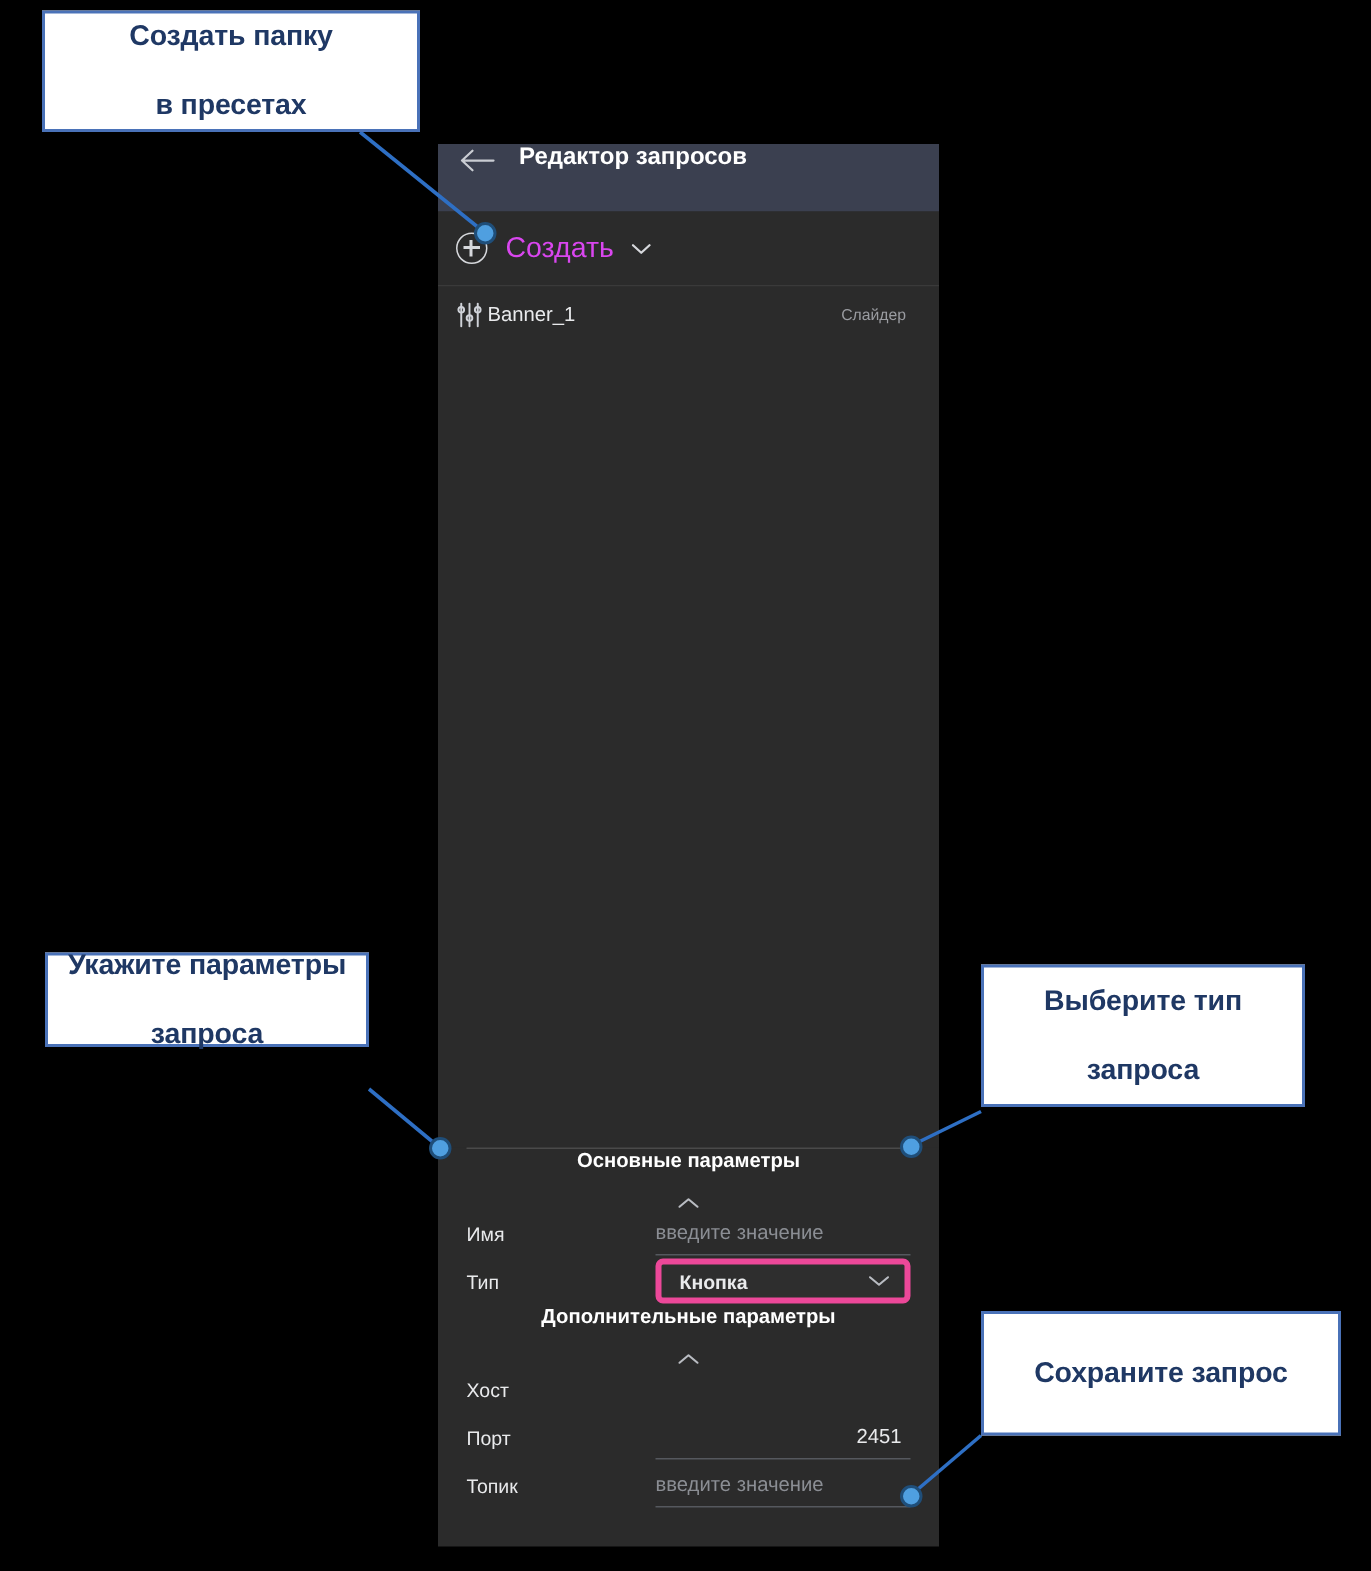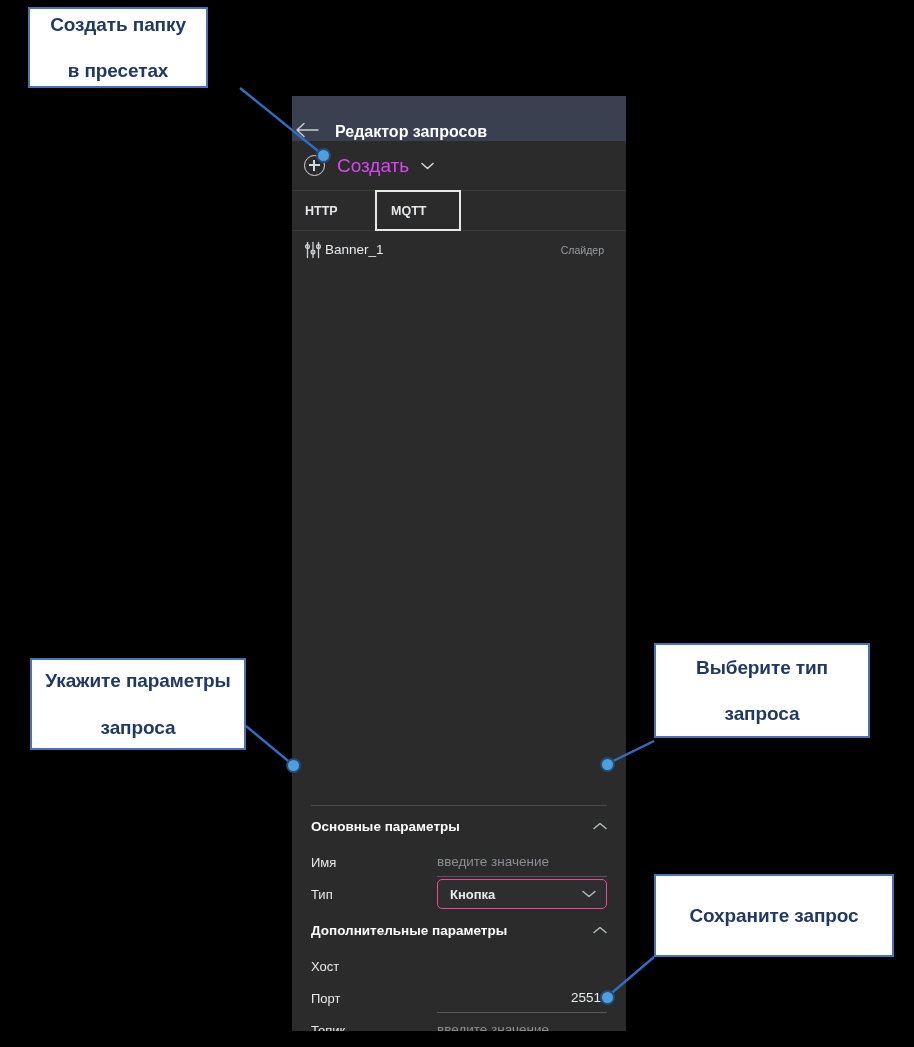--- a/index.html
+++ b/index.html
@@ -37,42 +37,42 @@
     text-align: center;
     color: #1f3864;
     font-weight: bold;
     font-size: 19px;
     line-height: 1.22;
     letter-spacing: -0.1px;
     z-index: 10;
   }
   .callout span { display: block; padding: 0 6px; }
 
-  #callout-create-folder { left: 28px;  top: 7px;   width: 180px; height: 81px; }
-  #callout-params        { left: 30px;  top: 658px; width: 216px; height: 92px; }
+  #callout-create-folder { left: 28px;  top: 7px;   width: 252px; height: 81px; }
+  #callout-params        { left: 30px;  top: 635px; width: 216px; height: 63px; }
   #callout-type          { left: 654px; top: 643px; width: 216px; height: 95px; }
   #callout-save          { left: 654px; top: 874px; width: 240px; height: 83px; }
 
   
   #app-panel {
     position: absolute;
     left: 292px; top: 96px;
     width: 334px; height: 935px;
     background: #2b2b2b;
     z-index: 2;
     overflow: hidden;
   }
 
   
   #panel-header {
     height: 45px;
     background: #3b4050;
     display: flex;
-    align-items: flex-end;
-    padding-left: 2px;
+    align-items: flex-start;
+    padding-left: 13px;
     box-sizing: border-box;
   }
   #back-arrow-icon {
     width: 26px; height: 22px;
     display: flex; align-items: center; justify-content: center;
     color: #c9ccd2;
     flex: 0 0 auto;
   }
   #panel-title {
     margin-left: 15px;
@@ -190,20 +190,21 @@
     box-sizing: border-box;
   }
   .section-header {
     display: flex;
     align-items: center;
     justify-content: space-between;
     height: 40px;
     color: #ffffff;
     font-size: 13.5px;
     font-weight: bold;
+    flex-direction: column;
   }
   .section-chevron {
     color: #b9bcc2;
     display: flex; align-items: center;
   }
 
   .prop-row {
     display: flex;
     align-items: center;
     height: 32px;
@@ -242,21 +243,21 @@
   .field-chevron {
     color: #b9bcc2;
     display: flex; align-items: center;
     padding-left: 8px;
   }
 
   
   .select-box {
     flex: 1 1 auto;
     height: 30px;
-    border: 1px solid #ec4899;
+    border: 4px solid #ec4899;
     border-radius: 5px;
     background: #2e2e2e;
     display: flex;
     align-items: center;
     padding: 0 10px 0 12px;
     box-sizing: border-box;
   }
   .select-box .field-text { font-weight: bold; font-size: 13px; }
 
   
@@ -324,28 +325,20 @@
   <div id="panel-toolbar">
     <div id="plus-circle-icon"></div>
     <div id="create-label">Создать</div>
     <div id="create-chevron-icon">
       <svg width="13" height="8" viewBox="0 0 13 8" fill="none">
         <path d="M1 1.5 L6.5 6.5 L12 1.5" stroke="currentColor" stroke-width="1.5" stroke-linecap="round" stroke-linejoin="round"></path>
       </svg>
     </div>
   </div>
 
-  <div id="panel-tabs">
-    <div class="tab" id="tab-http">
-      <span>HTTP</span>
-    </div>
-    <div class="tab" id="tab-mqtt">
-      <span>MQTT</span>
-    </div>
-  </div>
 
   <div id="request-list">
     <div class="list-item">
       <div class="list-item-icon">
         <svg width="18" height="18" viewBox="0 0 18 18" fill="none" stroke="currentColor" stroke-width="1.3" stroke-linecap="round">
           <line x1="3.5" y1="1.5" x2="3.5" y2="16.5"></line>
           <line x1="9" y1="1.5" x2="9" y2="16.5"></line>
           <line x1="14.5" y1="1.5" x2="14.5" y2="16.5"></line>
           <circle cx="3.5" cy="5.5" r="1.9" fill="none"></circle>
           <circle cx="9" cy="11" r="1.9" fill="none"></circle>
@@ -403,21 +396,21 @@
     </div>
 
     <div class="prop-row">
       <div class="prop-label">Хост</div>
     </div>
 
     <div class="prop-row">
       <div class="prop-label">Порт</div>
       <div class="prop-control">
         <div class="field-underline">
-          <span class="field-text align-right">2551</span>
+          <span class="field-text align-right">2451</span>
         </div>
       </div>
     </div>
 
     <div class="prop-row">
       <div class="prop-label">Топик</div>
       <div class="prop-control">
         <div class="field-underline">
           <span class="field-text placeholder">введите значение</span>
         </div>

